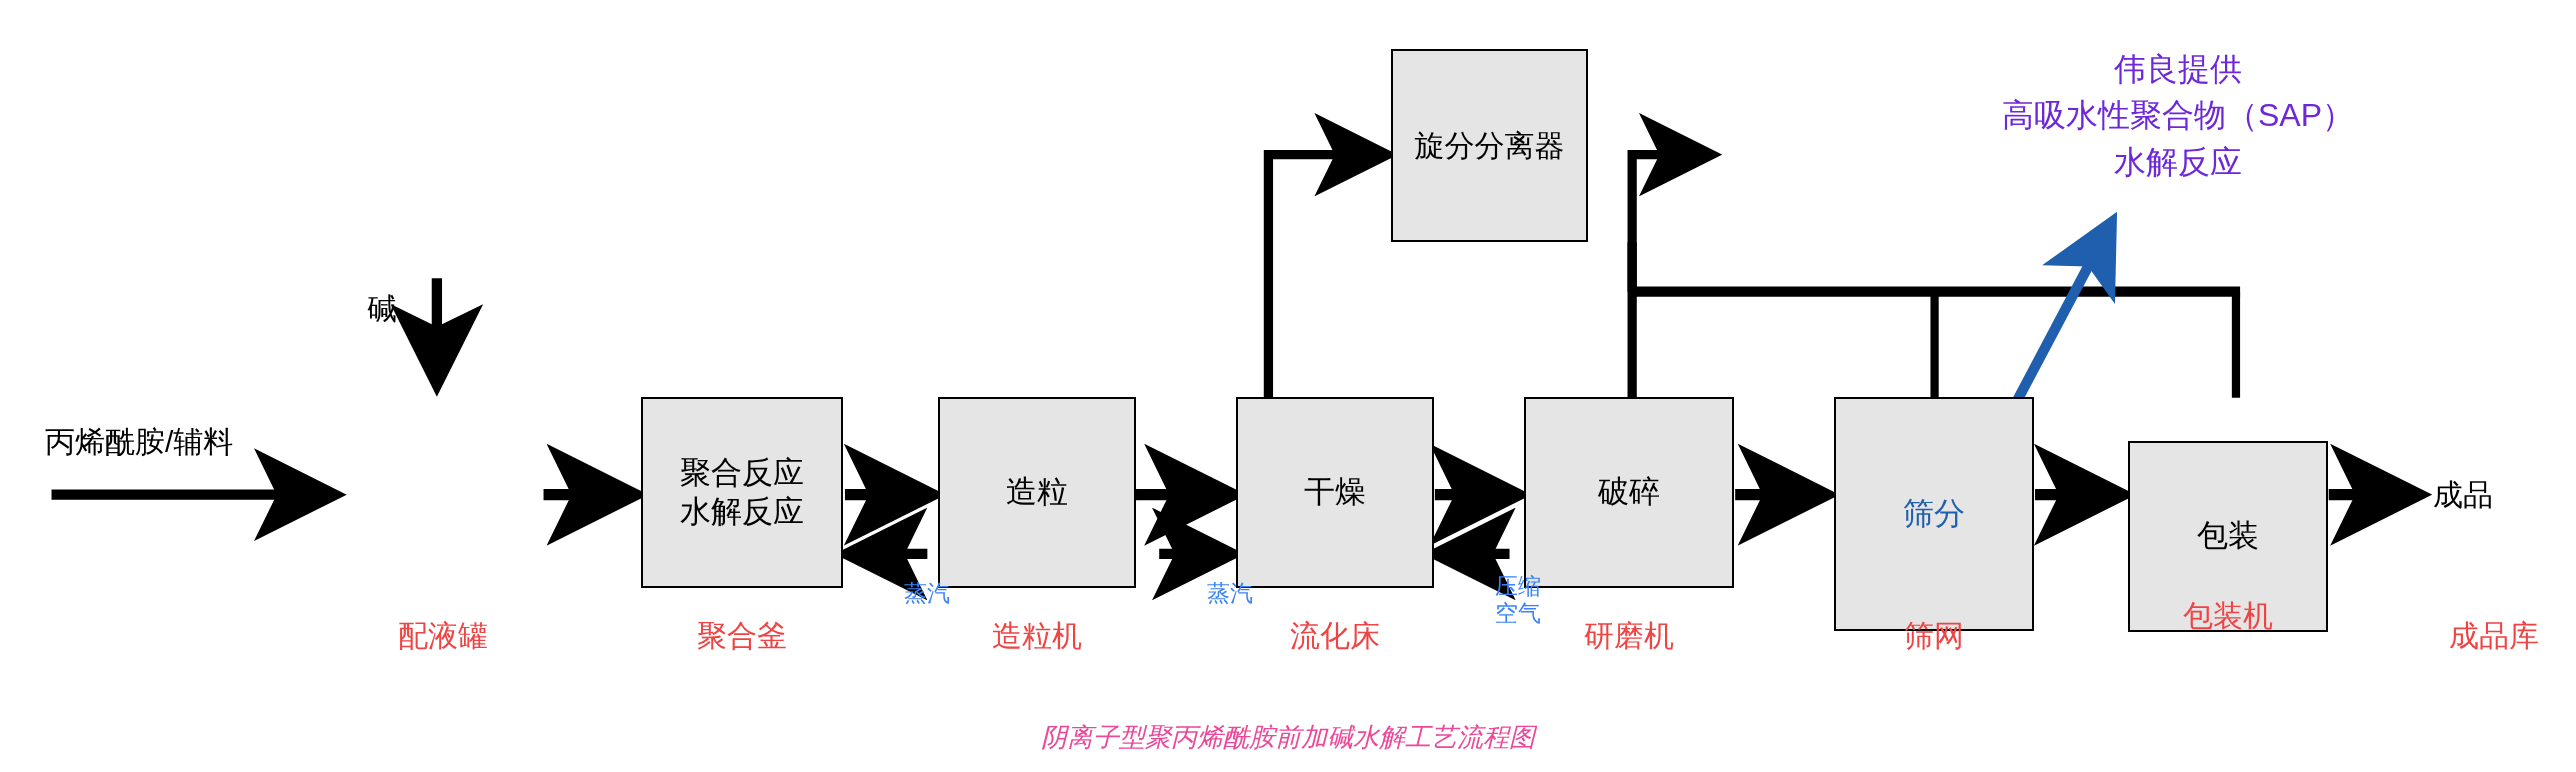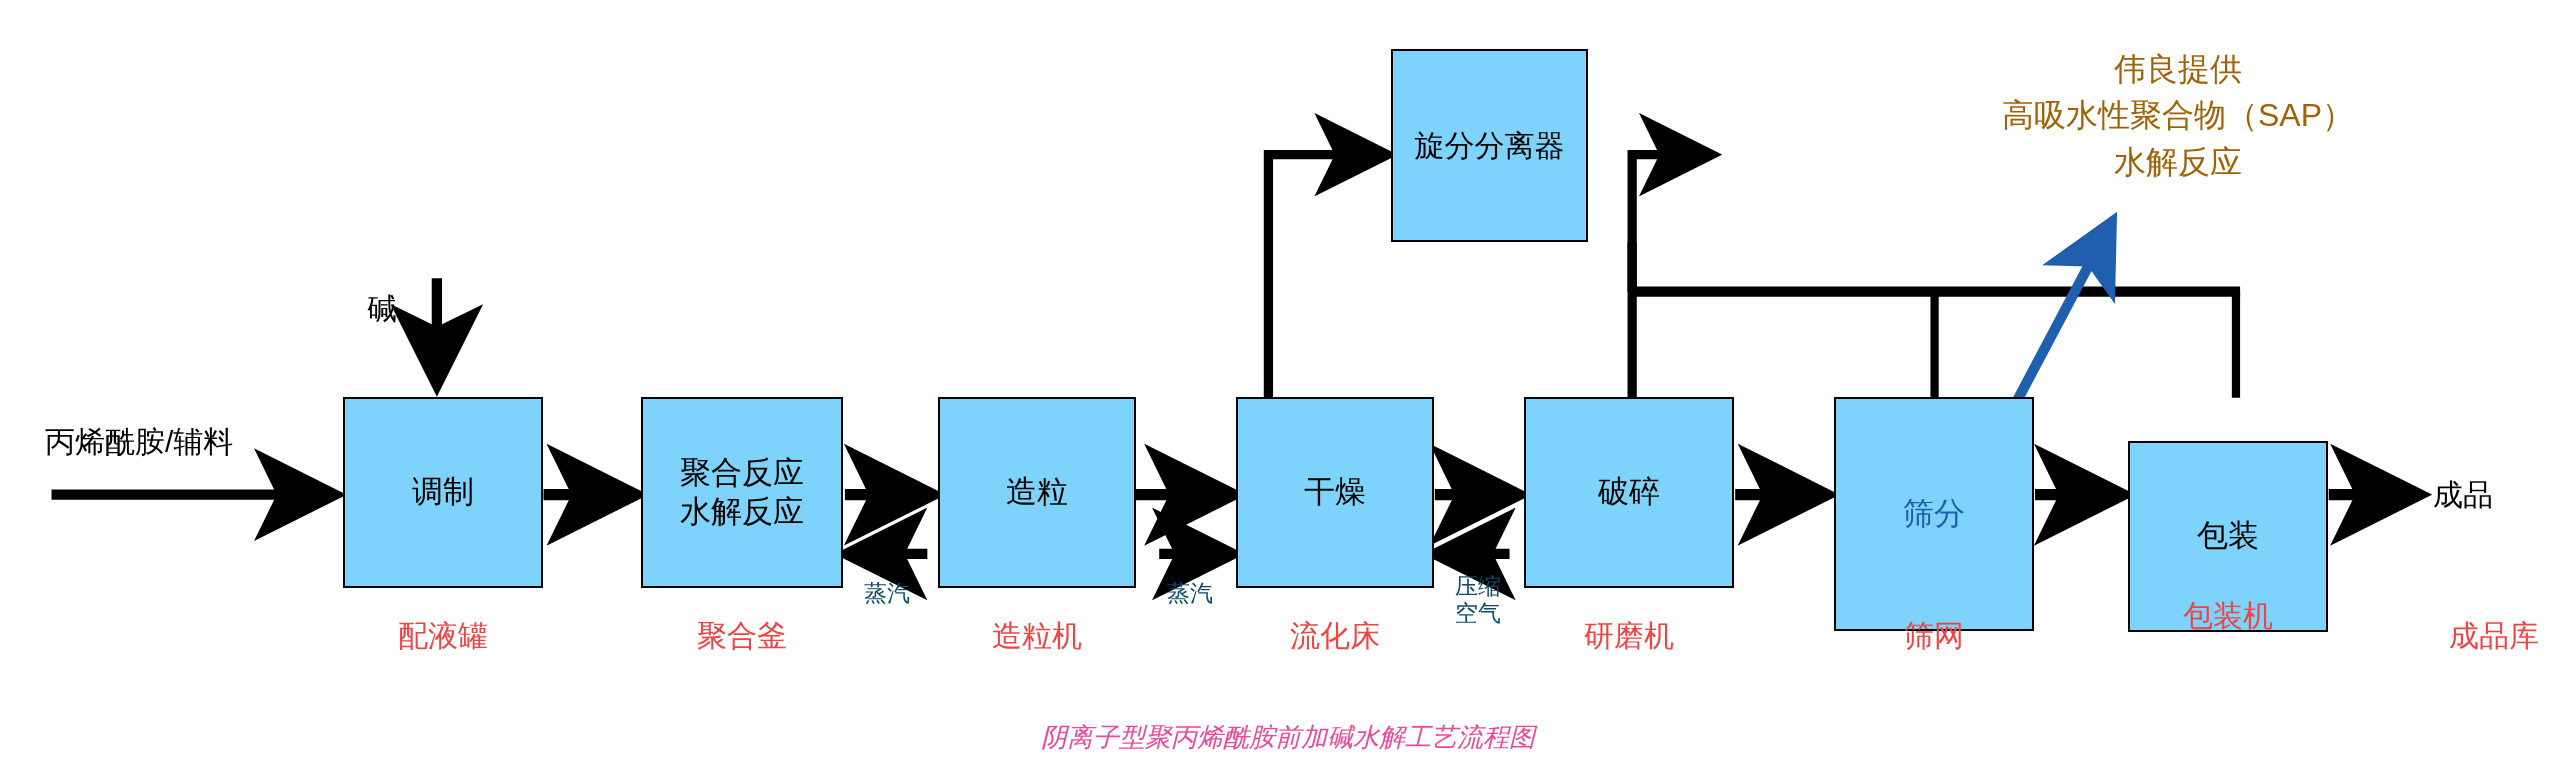--- a/index.html
+++ b/index.html
@@ -9,57 +9,58 @@
     width:2576px;height:773px;
     background:#ffffff;
     font-family:"Liberation Sans","DejaVu Sans",sans-serif;
     overflow:hidden;
   }
   svg#wires{position:absolute;left:0;top:0;width:2576px;height:773px;}
   .pbox{
     position:absolute;
     box-sizing:border-box;
     border:2.6px solid #000000;
-    background:#7dd3fc;
+    background:#e5e5e5;
     display:flex;
     align-items:center;
     justify-content:center;
     flex-direction:column;
     text-align:center;
     line-height:1.25;
   }
   .pbox .ptxt{font-size:31px;color:#000000;white-space:nowrap;}
   .pbox.blue .ptxt{color:#1f5FAE;}
   .capt{
     position:absolute;
     font-size:30px;
     color:#ef4444;
     white-space:nowrap;
     text-align:center;
     transform:translateX(-50%);
   }
   .sidelab{
     position:absolute;
     font-size:23px;
-    color:#0c4a6e;
+    color:#3b82f6;
     line-height:1.16;
     text-align:left;
     white-space:nowrap;
     transform:translateX(-50%);
+    margin-left:40px;
   }
   .flowlab{
     position:absolute;
     font-size:30px;
     color:#000000;
     white-space:nowrap;
   }
   .topbox .ptxt{font-size:30px;}
   .annot{
     position:absolute;
-    color:#a16207;
+    color:#6d28d9;
     font-size:32px;
     line-height:1.45;
     text-align:center;
     white-space:nowrap;
     transform:translateX(-50%);
   }
   .figcap{
     position:absolute;
     font-size:26px;
     color:#ec4899;
@@ -147,23 +148,20 @@
       <line x1="3160" y1="566" x2="4348" y2="566" stroke="#000000" stroke-width="20"></line>
       <line x1="3755" y1="566" x2="3755" y2="772" stroke="#000000" stroke-width="16"></line>
       <line x1="4340" y1="566" x2="4340" y2="772" stroke="#000000" stroke-width="16"></line>
     </g>
 
     <g>
       <line x1="3845" y1="910" x2="4098" y2="432" stroke="#1F5FAE" stroke-width="20" marker-end="url(#ahb)"></line>
     </g>
   </svg>
 
-  <div class="pbox" style="left:343px;top:397px;width:200px;height:191px;">
-    <span class="ptxt">调制</span>
-  </div>
   <div class="capt" style="left:443px;top:616px;">配液罐</div>
 
   <div class="pbox" style="left:641px;top:397px;width:202px;height:191px;">
     <span class="ptxt">聚合反应</span>
     <span class="ptxt">水解反应</span>
   </div>
   <div class="capt" style="left:742px;top:616px;">聚合釜</div>
 
   <div class="pbox" style="left:938px;top:397px;width:198px;height:191px;">
     <span class="ptxt">造粒</span>

